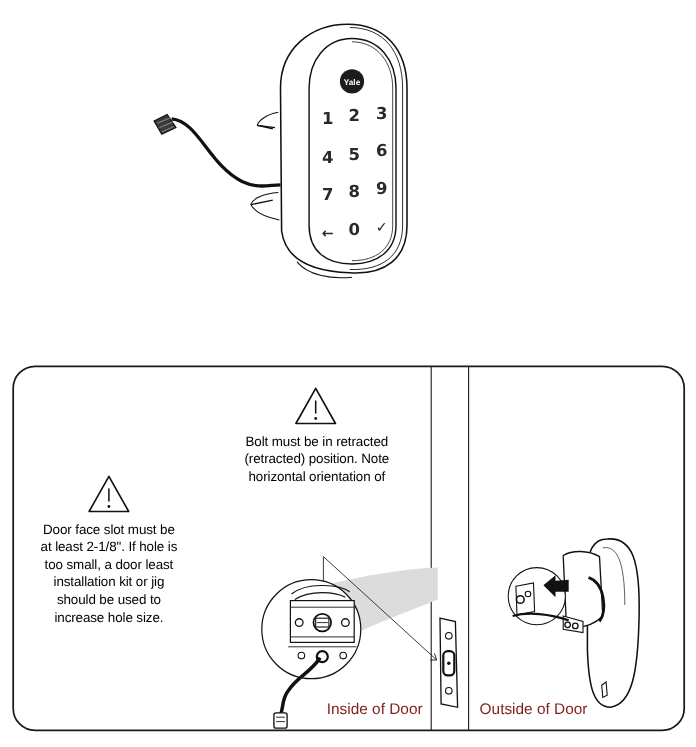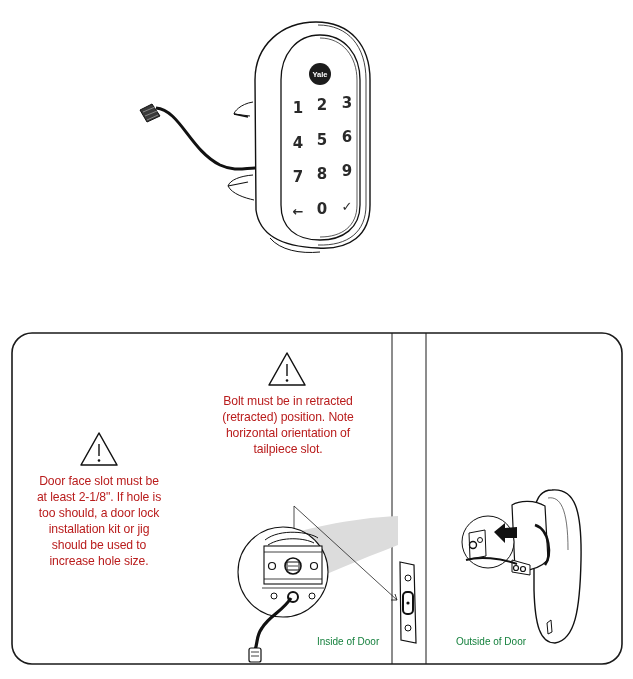--- a/index.html
+++ b/index.html
@@ -1,21 +1,21 @@
 <!DOCTYPE html>
 <html><head>
   <meta charset="utf-8">
   <style>
     html, body { margin: 0; padding: 0; background: #ffffff; }
     body { width: 633px; height: 679px; position: relative; overflow: hidden;
            font-family: "Liberation Sans", "DejaVu Sans", sans-serif; color: #3a3a3a; }
     .abs { position: absolute; }
     svg { position: absolute; left: 0; top: 0; }
-    .txt { position: absolute; text-align: center; font-size: 12.2px; line-height: 16px; color: #b91c1c; letter-spacing: -0.1px; }
-    .caption { position: absolute; font-size: 10px; color: #15803d; white-space: nowrap; margin-left: 20px; }
+    .txt { position: absolute; text-align: center; font-size: 12.2px; line-height: 16px; color: #000000; letter-spacing: -0.1px; }
+    .caption { position: absolute; font-size: 14px; color: #7f1d1d; white-space: nowrap; }
     .key { font-family: "DejaVu Sans", sans-serif; font-weight: bold; font-size: 15px; fill: #2a2a2a; }
     .brand { font-family: "Liberation Sans", sans-serif; font-weight: bold; font-size: 7.5px; fill: #ffffff; }
   </style>
 </head>
 <body>
 
 <div class="abs" style="left:0;top:0;width:524px;height:300px;">
   <svg width="633" height="300" viewBox="0 0 633 300">
 
     <g>
@@ -132,27 +132,26 @@
       <path d="M466 560 C 480 556, 500 558, 517 564" fill="none" stroke="#111" stroke-width="2"></path>
 
       <path d="M494 532 L 505 523 L 505 528 L 517 527 L 517 538 L 505 538 L 505 543 Z" fill="#111"></path>
     </g>
   </svg>
 
   <div class="txt" style="left:202px;top:73px;width:172px;">
     <div>Bolt must be in retracted</div>
     <div>(retracted) position. Note</div>
     <div>horizontal orientation of</div>
-    <div>tailpiece slot.</div>
   </div>
 
   <div class="txt" style="left:26px;top:153px;width:146px;">
     <div>Door face slot must be</div>
     <div>at least 2-1/8". If hole is</div>
-    <div>too should, a door lock</div>
+    <div>too small, a door least</div>
     <div>installation kit or jig</div>
     <div>should be used to</div>
     <div>increase hole size.</div>
   </div>
 
   <div class="caption" style="left:297px;top:316px;">Inside of Door</div>
   <div class="caption" style="left:436px;top:316px;">Outside of Door</div>
 </div>
 
 </body></html>

